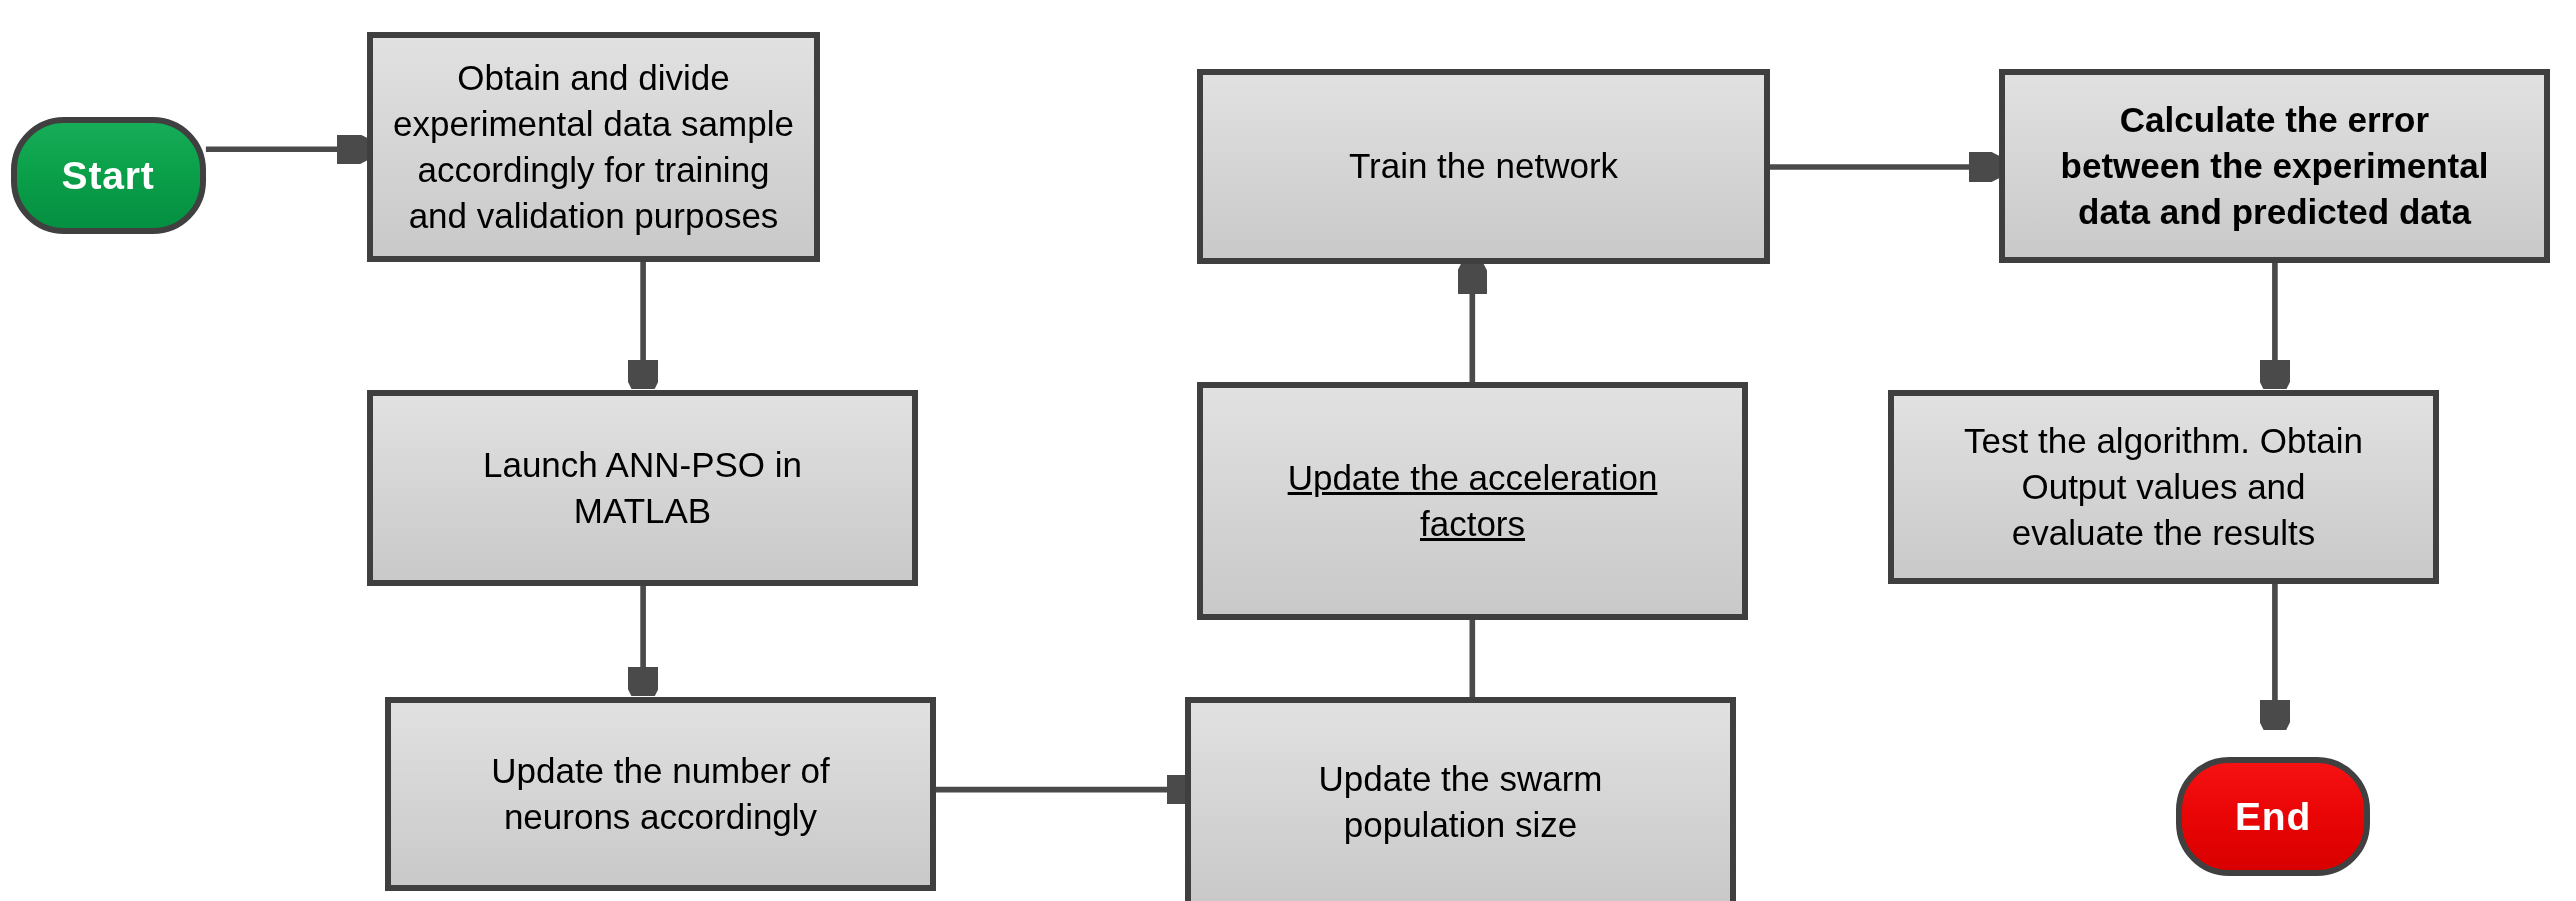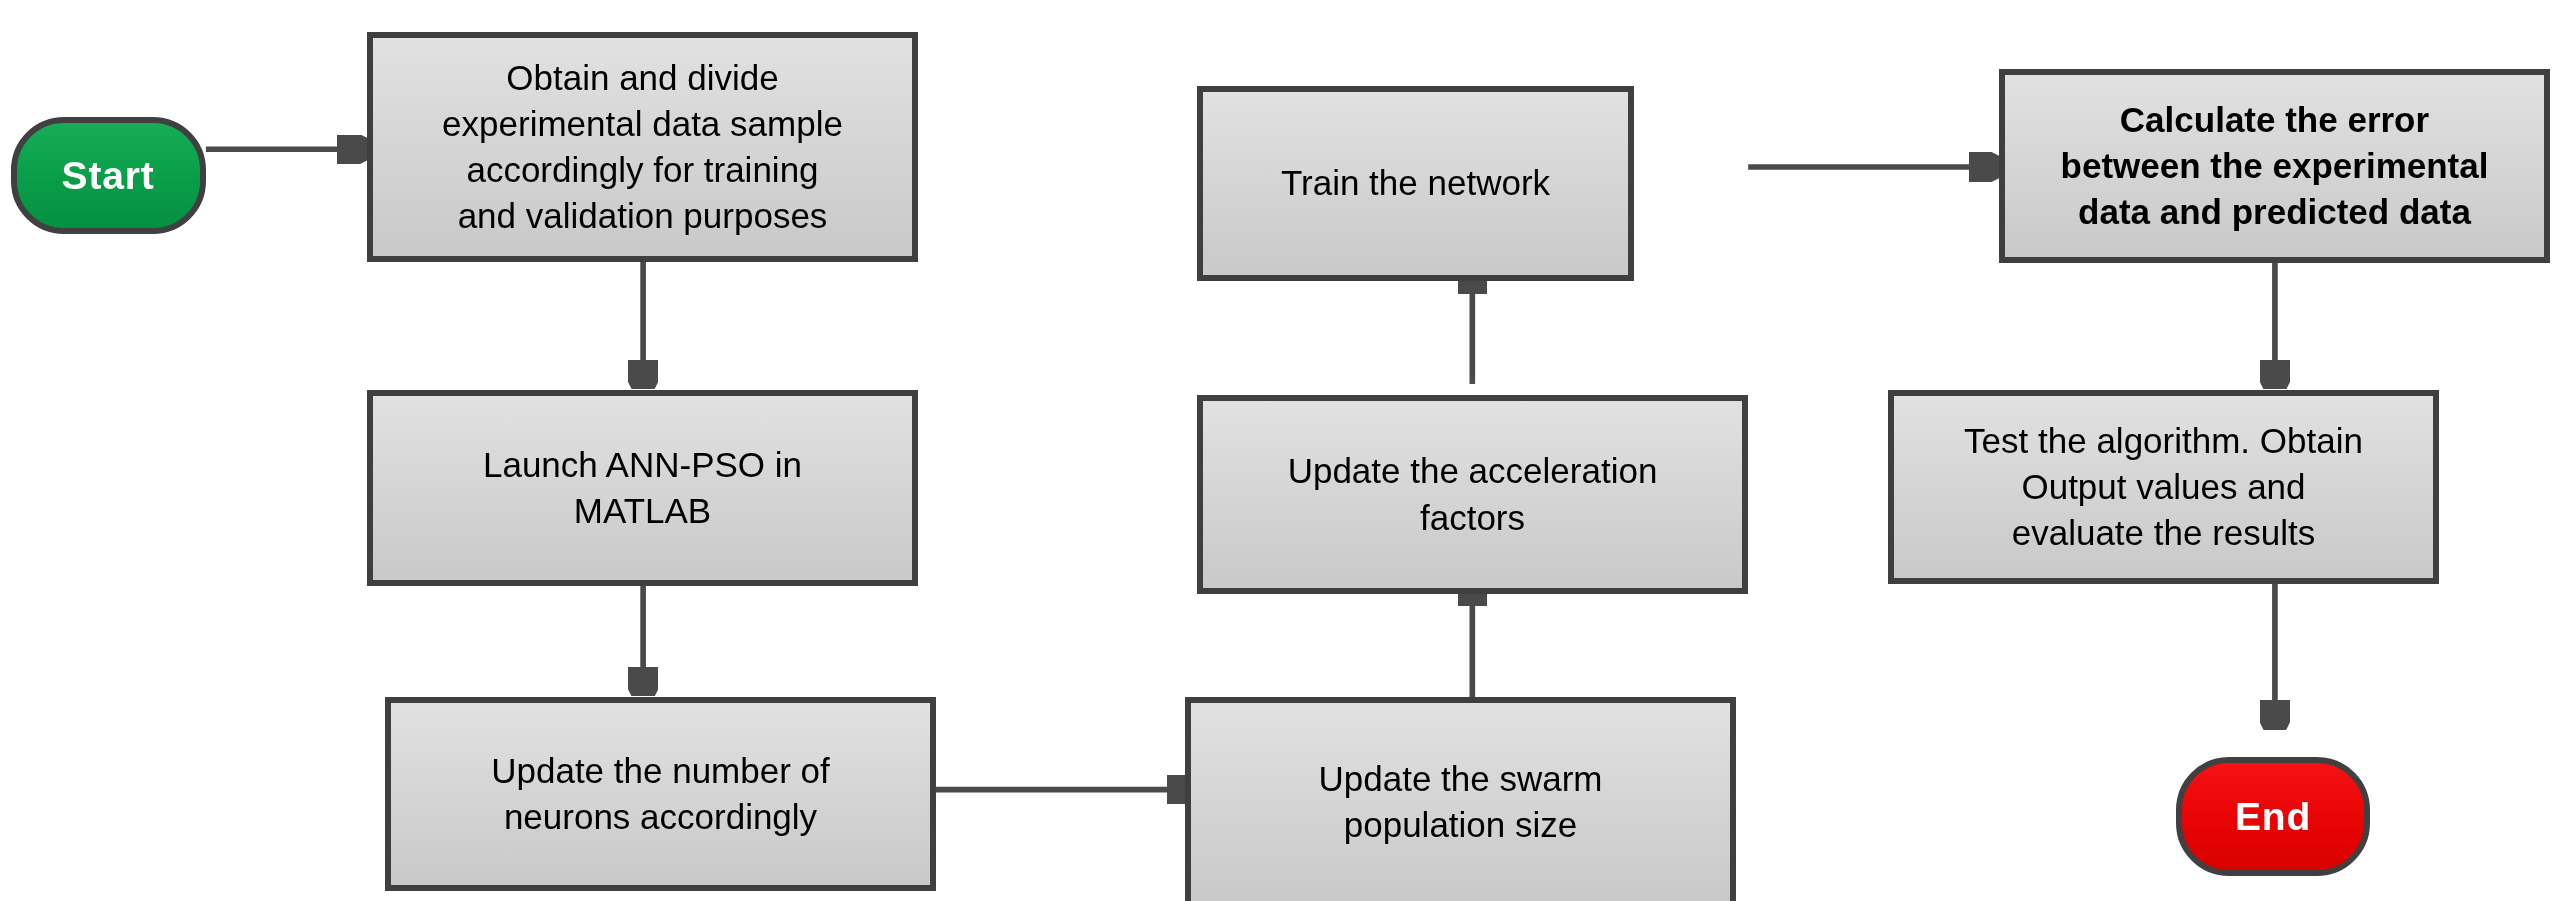--- a/index.html
+++ b/index.html
@@ -50,26 +50,26 @@
     border-radius: 53px;
     background: linear-gradient(180deg, #17ac57 0%, #0ba04a 45%, #049041 100%);
   }
   .terminator.end {
     left: 2176px; top: 730px; width: 194px; height: 119px;
     border-radius: 53px;
     background: linear-gradient(180deg, #f61212 0%, #e90505 50%, #d90000 100%);
     align-items: center;
   }
   
-  .step1 { left: 367px;  top: 32px;  width: 551px; height: 230px; }
+  .step1 { left: 367px;  top: 32px;  width: 453px; height: 230px; }
   .step2 { left: 367px;  top: 390px; width: 551px; height: 196px; }
   .step3 { left: 385px;  top: 697px; width: 551px; height: 194px; }
   .step4 { left: 1185px; top: 697px; width: 551px; height: 210px; }
-  .step5 { left: 1197px; top: 395px; width: 551px; height: 199px; }
-  .step6 { left: 1197px; top: 86px;  width: 437px; height: 195px; }
+  .step5 { left: 1197px; top: 382px; width: 551px; height: 238px; text-decoration: underline; }
+  .step6 { left: 1197px; top: 69px;  width: 573px; height: 195px; }
   .step7 { left: 1999px; top: 69px;  width: 551px; height: 194px; font-weight: bold; }
   .step8 { left: 1888px; top: 390px; width: 551px; height: 194px; padding-left: 16px; }
   
   .connectors {
     position: absolute;
     left: 0; top: 0;
     width: 2576px;
     height: 901px;
     pointer-events: none;
   }

